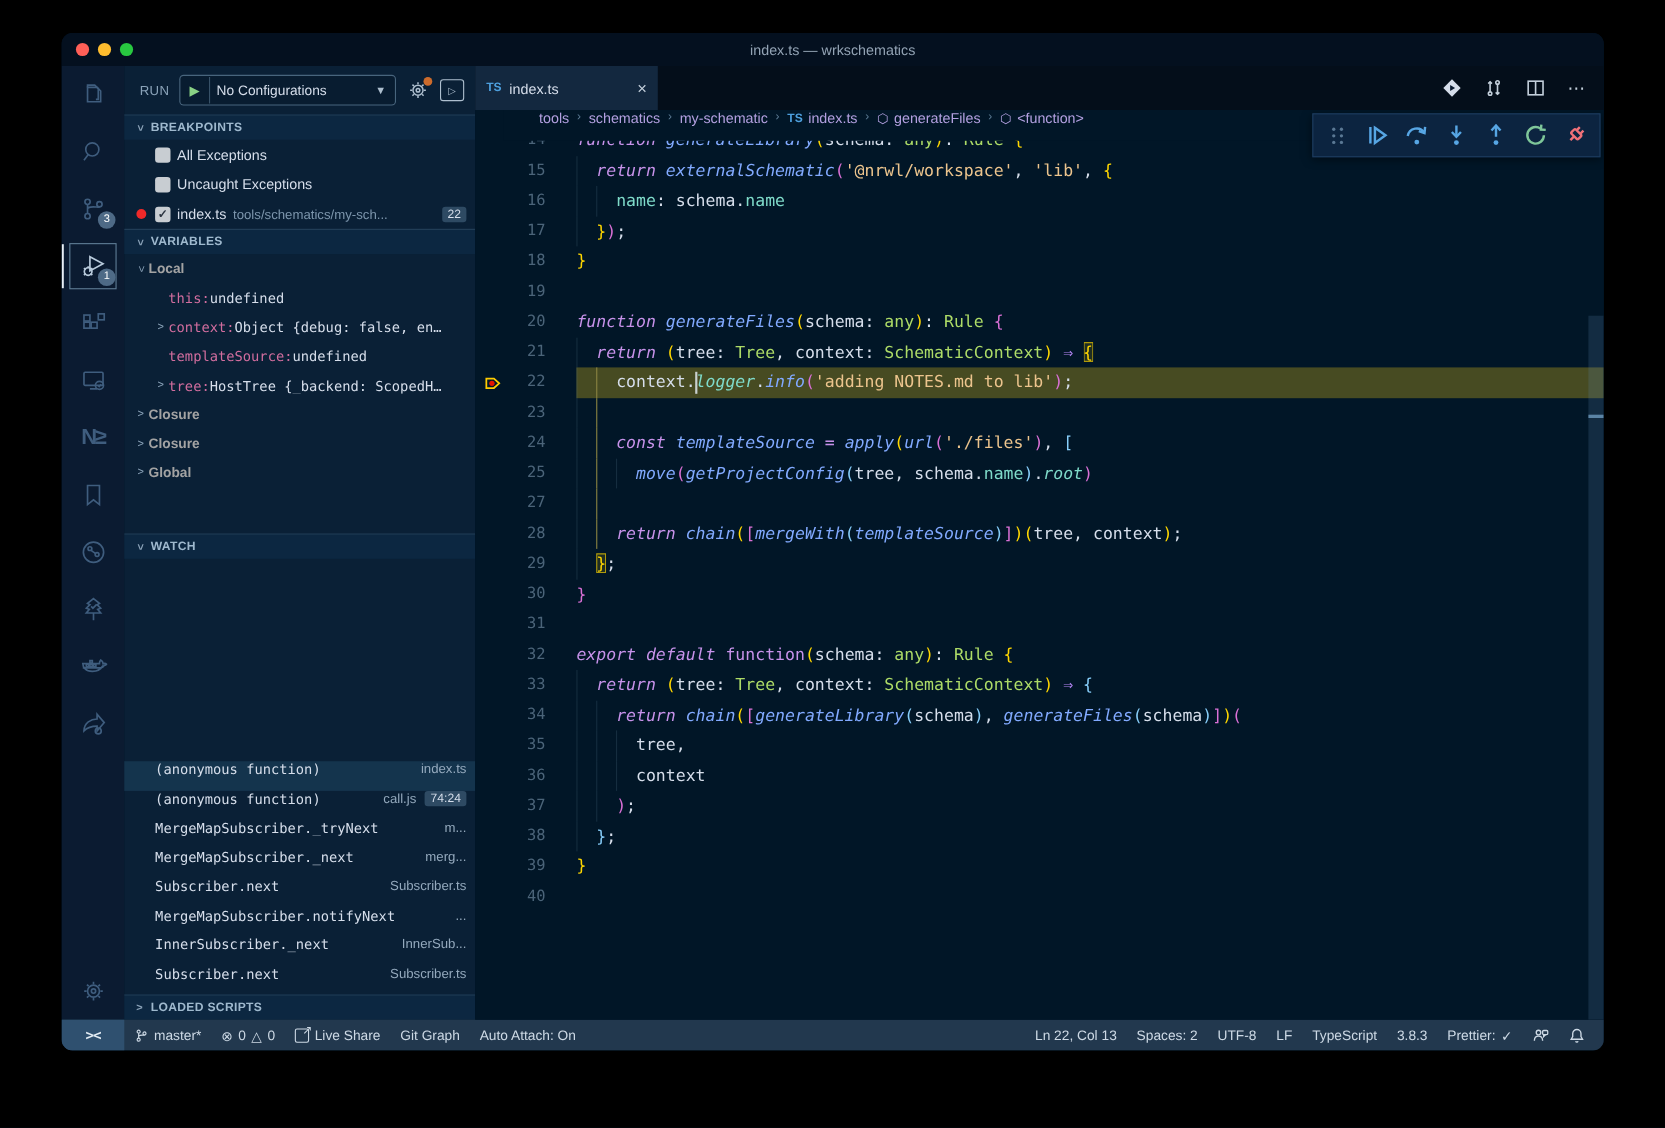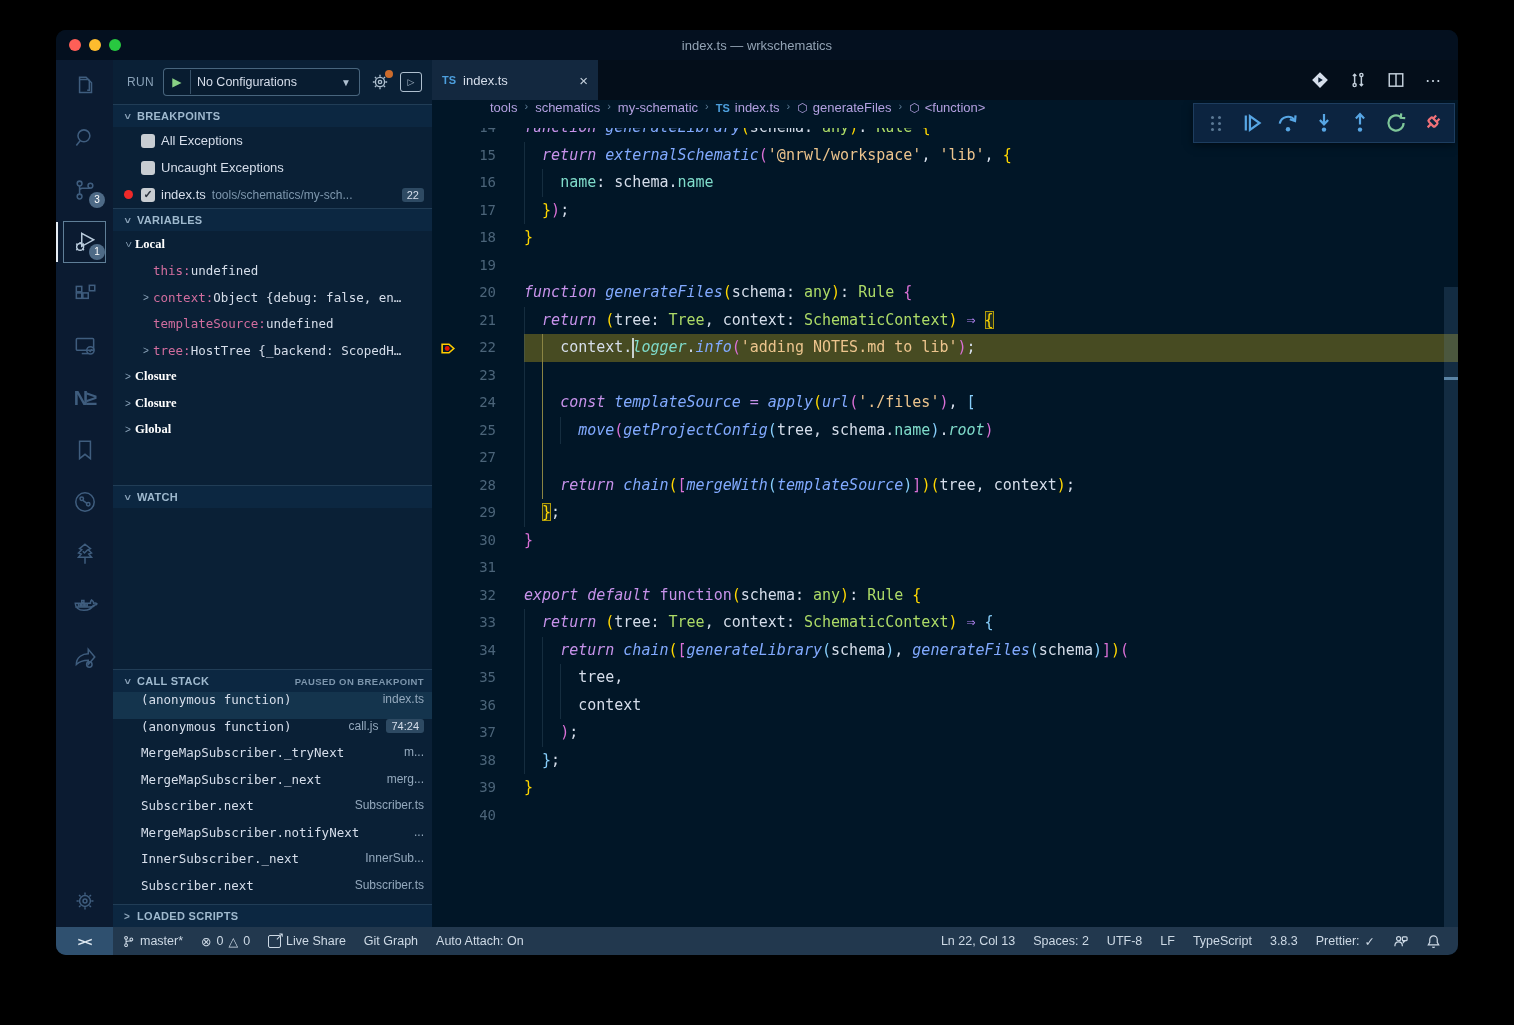--- a/index.html
+++ b/index.html
@@ -49,21 +49,21 @@
   .bp-row{height:27px;display:flex;align-items:center;padding:0 8px;gap:6px;}
   .bp-dotcol{width:14px;text-align:center;flex:none;}
   .bp-dot{width:9px;height:9px;border-radius:50%;background:#ef2929;display:inline-block;}
   .cbx{width:14px;height:14px;border-radius:3px;background:#c8cdd2;flex:none;display:flex;align-items:center;justify-content:center;
     font-size:11px;color:#2b3440;font-weight:bold;}
   .bp-label{white-space:nowrap;}
   .bp-path{color:#7d96ad;font-size:12px;white-space:nowrap;overflow:hidden;text-overflow:ellipsis;flex:1;}
   .mini-badge{background:#2e4a63;color:#d6deeb;border-radius:3px;font-size:11px;padding:1px 5px;flex:none;}
   .var-row{height:26.5px;display:flex;align-items:center;font-family:"DejaVu Sans Mono",monospace;font-size:12.5px;}
   .var-row .chev{width:14px;flex:none;text-align:center;color:#8aa2b8;font-size:10px;font-family:"Liberation Sans",sans-serif;}
-  .var-scope{font-family:Liberation Serif, serif;font-weight:bold;font-size:12.5px;color:#ffffff;}
+  .var-scope{font-family:Liberation Sans, sans-serif;font-weight:bold;font-size:12.5px;color:#a3a3a3;}
   .var-name{color:#d16d9e;}
   .var-val{color:#d6deeb;white-space:nowrap;overflow:hidden;text-overflow:ellipsis;}
   .pane-gap{height:42px;flex:none;}
   .watch-body{flex:1;min-height:20px;}
   .cs-row{height:26.5px;display:flex;align-items:flex-start;padding:0 8px 0 28px;gap:8px;}
   .cs-row.active{background:#14344d;}
   .cs-name{font-family:"DejaVu Sans Mono",monospace;font-size:12.5px;color:#d6deeb;white-space:nowrap;overflow:hidden;}
   .cs-file{margin-left:auto;color:#94a9bd;font-size:12px;white-space:nowrap;flex:none;}
   
   .editor{flex:1;display:flex;flex-direction:column;min-width:0;background:#011627;position:relative;}
@@ -319,25 +319,20 @@
           </div>
         </div>
       <div class="pane-gap"></div>
 
       <div class="sect-h">
         <span class="chev chev-down">&gt;</span>
         <span>WATCH</span>
       </div>
       <div class="watch-body"></div>
 
-      <div class="sect-h">
-        <span class="chev chev-down">&gt;</span>
-        <span>CALL STACK</span>
-        <span class="right-status">PAUSED ON BREAKPOINT</span>
-      </div>
       <div class="rows">
           <div class="cs-row active">
             <span class="cs-name">(anonymous function)</span>
             <span class="cs-file">index.ts</span>
           </div>
           <div class="cs-row">
             <span class="cs-name">(anonymous function)</span>
             <span class="cs-file">call.js</span>
             <span class="mini-badge">74:24</span>
           </div>

